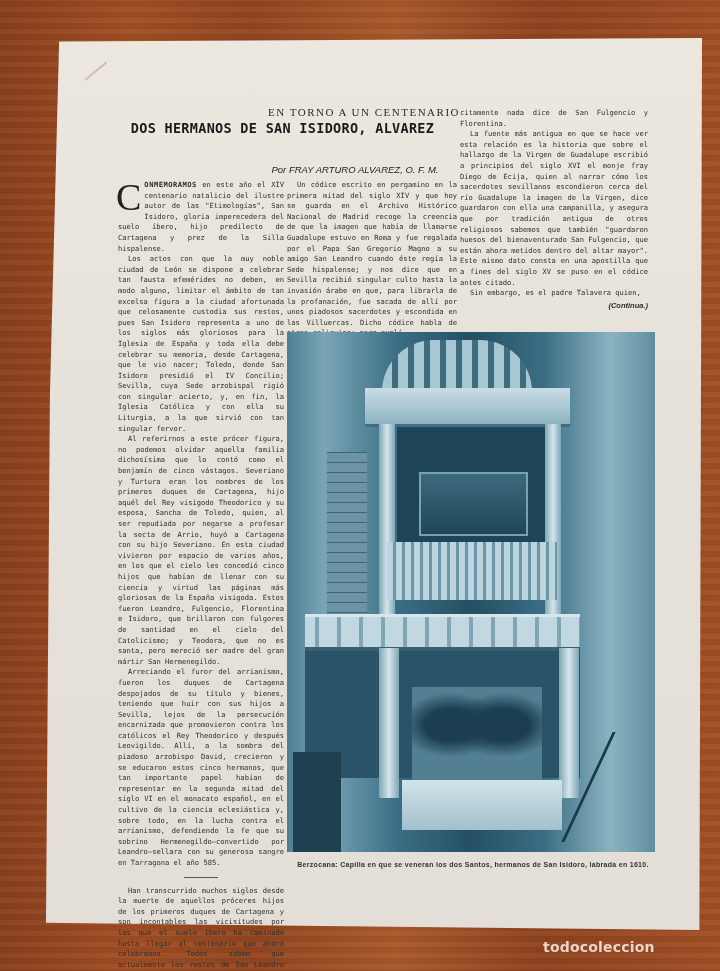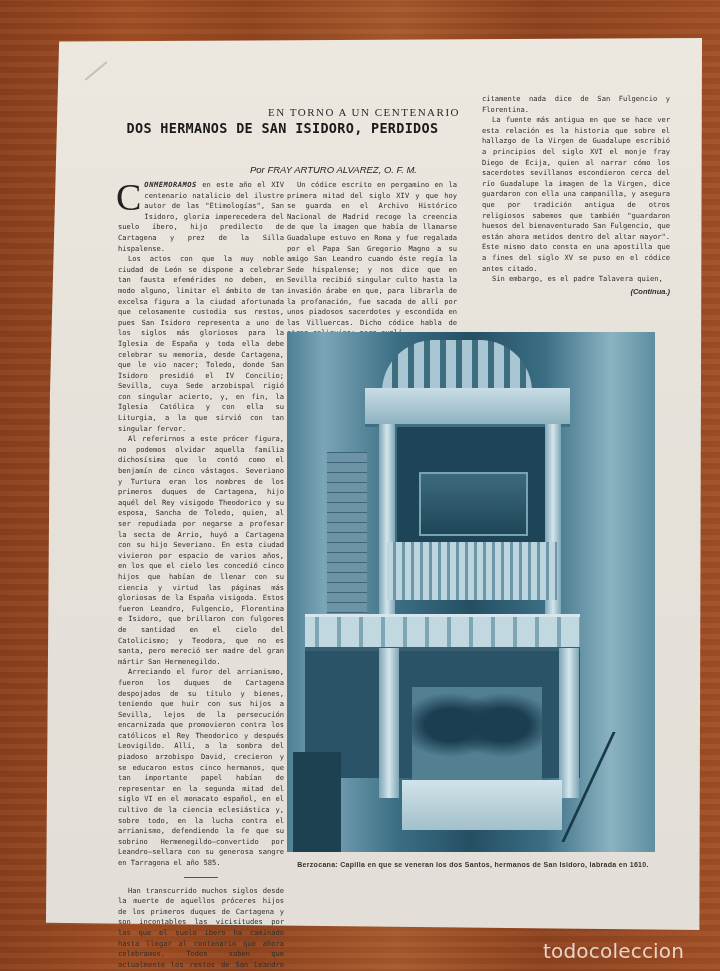--- a/index.html
+++ b/index.html
@@ -10,29 +10,29 @@
     background:repeating-linear-gradient(0deg,rgba(0,0,0,0.05) 0 2px,rgba(255,255,255,0.03) 2px 7px,rgba(0,0,0,0.04) 7px 11px);}
   .paper{position:absolute;left:46px;top:38px;width:656px;height:892px;
     background:linear-gradient(180deg,#ece8e0 0%,#e6e2da 40%,#e3dfd8 100%);
     box-shadow:0 0 3px rgba(0,0,0,0.35);
     clip-path:polygon(2% 0.4%,100% 0%,99.6% 100%,0% 99.2%,0.6% 40%);}
   .crease{position:absolute;left:82px;top:70px;width:28px;height:2px;background:#c9bfb0;transform:rotate(-40deg);}
   .kicker{position:absolute;left:120px;top:106px;width:340px;text-align:right;
     font-family:Liberation Serif, serif;font-size:11px;letter-spacing:1.5px;color:#2a2a2a;}
   .headline{position:absolute;left:95px;top:120px;width:375px;text-align:center;
     font-family:"DejaVu Sans Mono",monospace;font-weight:bold;font-size:13.5px;line-height:16px;color:#1a1a1a;letter-spacing:0.3px;}
-  .byline{position:absolute;left:250px;top:164px;width:210px;text-align:left;
+  .byline{position:absolute;left:250px;top:164px;width:210px;text-align:center;
     font-family:"Liberation Sans",sans-serif;font-style:italic;font-size:9.5px;color:#222;}
   .col{position:absolute;font-family:"DejaVu Sans Mono",monospace;font-size:7.1px;line-height:10.6px;color:#2d2d2d;text-align:justify;}
   .col p{margin:0;text-indent:10px;}
   .col1{left:118px;top:180px;width:166px;}
   .col2{left:287px;top:180px;width:170px;}
-  .col3{left:460px;top:94px;width:188px;margin-left:22px;}
+  .col3{left:460px;top:108px;width:188px;}
   .dropcap{float:left;font-family:"Liberation Serif",serif;font-size:38px;line-height:30px;margin:2px 3px 0 -2px;color:#222;}
-  .smallcaps{font-weight:bold;letter-spacing:0.5px;font-style:italic;}
+  .smallcaps{font-weight:bold;letter-spacing:0.5px;}
   .divider{width:34px;height:1px;background:#555;margin:8px auto 8px;}
   .continua{text-align:right;font-style:italic;font-family:"Liberation Sans",sans-serif;font-weight:bold;font-size:7.5px;margin-top:2px;}
   .photo{position:absolute;left:287px;top:332px;width:368px;height:520px;overflow:hidden;
     background:linear-gradient(90deg,#4e7f93 0%,#7aa5b6 10%,#3b6e84 30%,#254f63 50%,#3b6e84 70%,#8bb3c1 88%,#5f8ea1 100%);}
   .ph{position:absolute;}
   .dome{left:95px;top:8px;width:150px;height:52px;border-radius:75px 75px 0 0;
     background:repeating-linear-gradient(90deg,#a9c7d2 0 10px,#3e6d80 10px 16px);}
   .entab{left:78px;top:56px;width:205px;height:36px;background:linear-gradient(#c8dde5,#8fb3c1);border-bottom:3px solid #3f6f82;}
   .col-l{left:92px;top:92px;width:16px;height:200px;background:linear-gradient(90deg,#7ea6b5,#d5e6ec,#7ea6b5);}
   .col-r{left:258px;top:92px;width:16px;height:200px;background:linear-gradient(90deg,#7ea6b5,#d5e6ec,#7ea6b5);}
@@ -43,33 +43,33 @@
   .lower{left:18px;top:316px;width:275px;height:130px;background:#2a5367;}
   .col-l2{left:92px;top:316px;width:20px;height:150px;background:linear-gradient(90deg,#7ea6b5,#d5e6ec,#7ea6b5);}
   .col-r2{left:272px;top:316px;width:20px;height:150px;background:linear-gradient(90deg,#7ea6b5,#d5e6ec,#7ea6b5);}
   .retablo{left:125px;top:355px;width:130px;height:95px;background:radial-gradient(ellipse at 30% 40%,#1b3e50 20%,transparent 40%),radial-gradient(ellipse at 70% 40%,#1b3e50 20%,transparent 40%),#537f93;}
   .altar{left:115px;top:448px;width:160px;height:50px;background:linear-gradient(#d2e3ea,#a2c0cc);}
   .door{left:6px;top:420px;width:48px;height:100px;background:#1e4152;}
   .stair{left:300px;top:400px;width:60px;height:110px;border-left:3px solid #1a3a4a;transform:skewX(-25deg);}
   .brick{left:40px;top:120px;width:40px;height:170px;background:repeating-linear-gradient(0deg,#6c94a5 0 9px,#3c6579 9px 10px);}
   .caption{position:absolute;left:287px;top:860px;width:372px;text-align:center;
     font-family:"Liberation Sans",sans-serif;font-weight:bold;font-size:7px;line-height:9px;color:#333;letter-spacing:0.3px;}
-  .watermark{position:absolute;left:543px;top:939px;font-family:"DejaVu Sans",sans-serif;font-weight:normal;font-size:20px;color:rgba(240,225,215,0.92);letter-spacing:0.2px;}
+  .watermark{position:absolute;left:543px;top:939px;font-family:"DejaVu Sans",sans-serif;font-weight:bold;font-size:14px;color:rgba(240,225,215,0.92);letter-spacing:0.2px;}
 </style>
 </head>
 <body>
 
 <div class="wood-grain"></div>
 
 <div class="paper"></div>
 <div class="crease"></div>
 
 <div class="kicker">EN TORNO A UN CENTENARIO</div>
 <div class="headline">
-  <div>DOS HERMANOS DE SAN ISIDORO, PERDIDOS</div>
+  <div>DOS HERMANOS DE SAN ISIDORO, ALVAREZ</div>
 </div>
 <div class="byline">Por FRAY ARTURO ALVAREZ, O. F. M.</div>
 
 <div class="col col1">
   <p style="text-indent:0"><span class="dropcap">C</span><span class="smallcaps">ONMEMORAMOS</span><span> en este año el XIV centenario natalicio del ilustre autor de las "Etimologías", San Isidoro, gloria imperecedera del suelo íbero, hijo predilecto de Cartagena y prez de la Silla hispalense.</span></p>
   <p>Los actos con que la muy noble ciudad de León se dispone a celebrar tan fausta efemérides no deben, en modo alguno, limitar el ámbito de tan excelsa figura a la ciudad afortunada que celosamente custodia sus restos, pues San Isidoro representa a uno de los siglos más gloriosos para la Iglesia de España y toda ella debe celebrar su memoria, desde Cartagena, que le vio nacer; Toledo, donde San Isidoro presidió el IV Concilio; Sevilla, cuya Sede arzobispal rigió con singular acierto, y, en fin, la Iglesia Católica y con ella su Liturgia, a la que sirvió con tan singular fervor.</p>
   <p>Al referirnos a este prócer figura, no podemos olvidar aquella familia dichosísima que lo contó como el benjamín de cinco vástagos. Severiano y Turtura eran los nombres de los primeros duques de Cartagena, hijo aquél del Rey visigodo Theodorico y su esposa, Sancha de Toledo, quien, al ser repudiada por negarse a profesar la secta de Arrio, huyó a Cartagena con su hijo Severiano. En esta ciudad vivieron por espacio de varios años, en los que el cielo les concedió cinco hijos que habían de llenar con su ciencia y virtud las páginas más gloriosas de la España visigoda. Estos fueron Leandro, Fulgencio, Florentina e Isidoro, que brillaron con fulgores de santidad en el cielo del Catolicismo; y Teodora, que no es santa, pero mereció ser madre del gran mártir San Hermenegildo.</p>
   <p>Arreciando el furor del arrianismo, fueron los duques de Cartagena despojados de su título y bienes, teniendo que huir con sus hijos a Sevilla, lejos de la persecución encarnizada que promovieron contra los católicos el Rey Theodorico y después Leovigildo. Allí, a la sombra del piadoso arzobispo David, crecieron y se educaron estos cinco hermanos, que tan importante papel habían de representar en la segunda mitad del siglo VI en el monacato español, en el cultivo de la ciencia eclesiástica y, sobre todo, en la lucha contra el arrianismo, defendiendo la fe que su sobrino Hermenegildo—convertido por Leandro—sellara con su generosa sangre en Tarragona el año 585.</p>
   <div class="divider"></div>
   <p>Han transcurrido muchos siglos desde la muerte de aquellos próceres hijos de los primeros duques de Cartagena y son incontables las vicisitudes por las que el suelo íbero ha caminado hasta llegar al centenario que ahora celebramos. Todos saben que actualmente los restos de San Leandro se veneran en Sevilla y los de San Isidoro en León; pero hay muchos españoles que ignoran el lugar donde sus dos santos hermanos Fulgencio y Florentina reciben culto, y quizá no pueden ni de lejos suponer el porqué han llegado a ese sitio tan escondido.</p>

